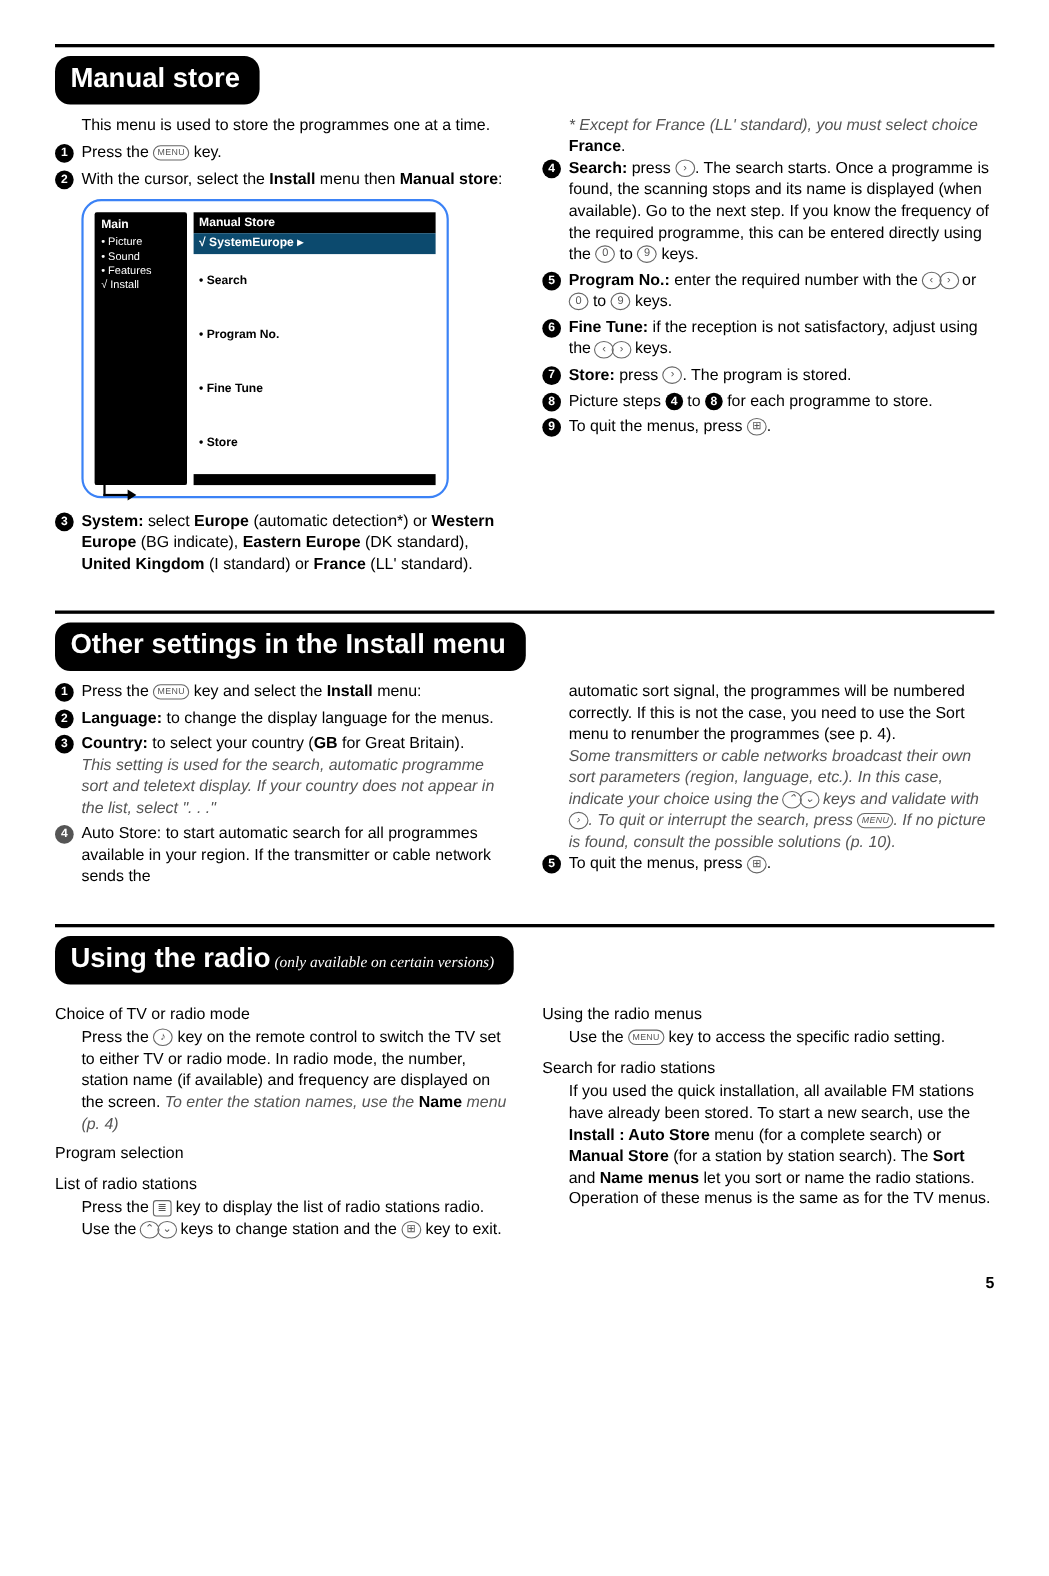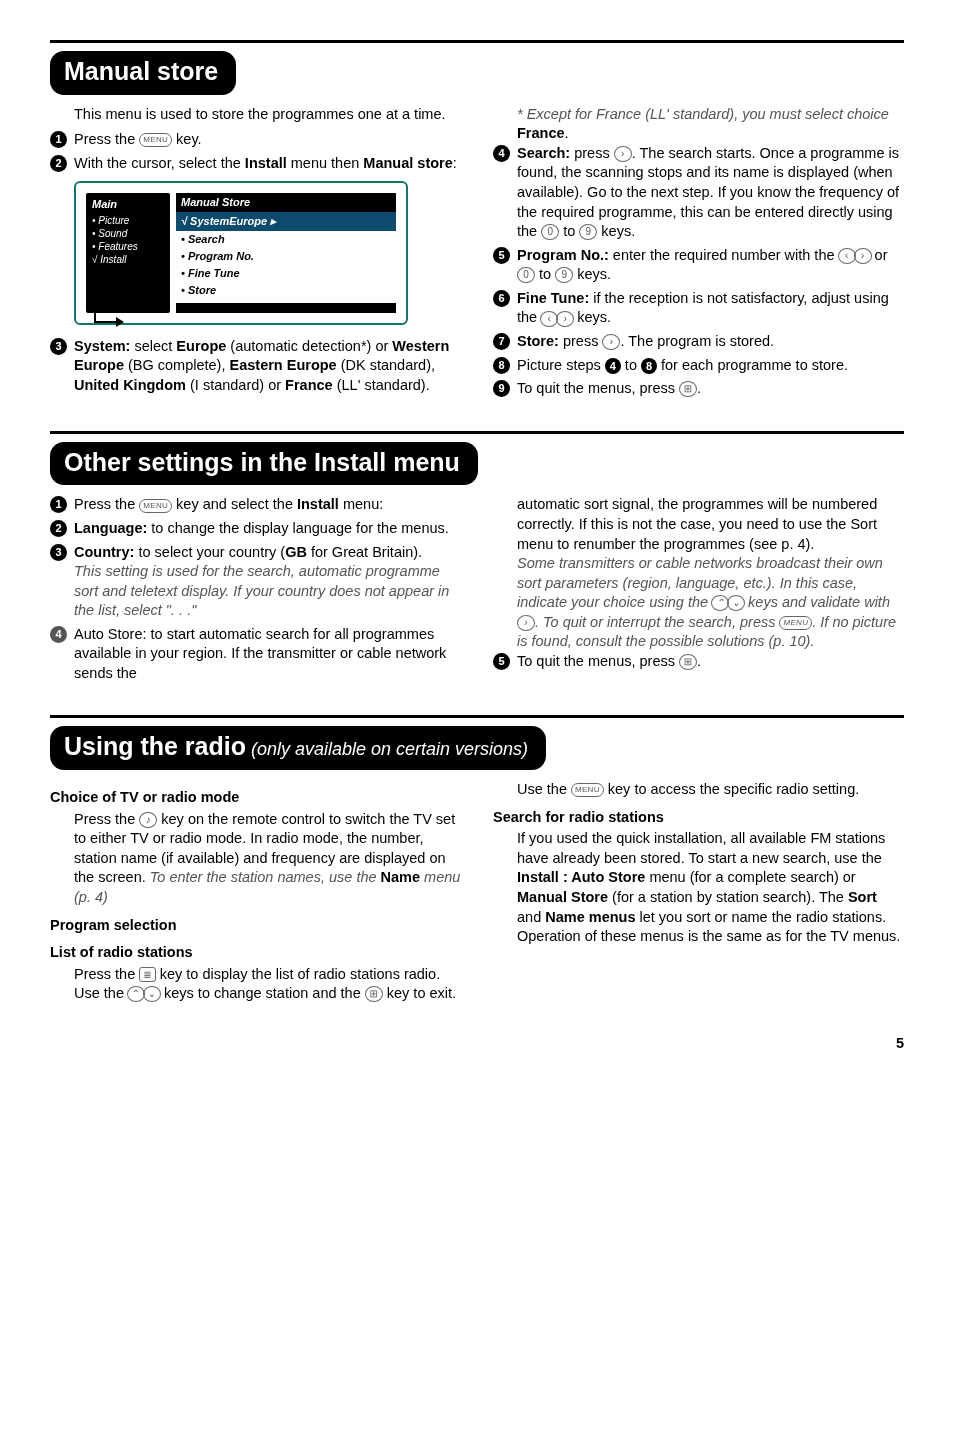--- a/index.html
+++ b/index.html
@@ -22,23 +22,24 @@
     display: inline-block;
     background: #000;
     color: #fff;
     font-size: 25px;
     font-weight: bold;
     padding: 4px 18px 6px 14px;
     border-radius: 14px;
     margin: 0 0 10px 0;
   }
   .section-title .sub {
-    font-size: 18px;
+    font-size: 14px;
     font-weight: normal;
     font-style: italic;
+    font-family: Liberation Serif, serif;
   }
   .cols {
     display: flex;
     gap: 32px;
     margin-bottom: 28px;
   }
   .col {
     flex: 1;
     min-width: 0;
   }
@@ -115,28 +116,27 @@
     vertical-align: middle;
     letter-spacing: 0.3px;
   }
   .pairkey {
     display: inline-flex;
     vertical-align: middle;
   }
   .pairkey .keycircle { margin: 0 -1px; }
   .menubox {
     margin: 8px 0 12px 24px;
-    border: 2px solid #0f766e;
-    border-radius: 6px;
+    border: 2px solid #3b82f6;
+    border-radius: 18px;
     padding: 10px;
     width: 310px;
     font-size: 11px;
     position: relative;
     background: #fff;
-    font-style: italic;
   }
   .menubox .inner {
     display: flex;
     gap: 6px;
   }
   .mainmenu {
     background: #000;
     color: #fff;
     padding: 4px 6px;
     border-radius: 2px;
@@ -161,21 +161,21 @@
   }
   .submenu .row-sel {
     background: #0c4a6e;
     color: #fff;
     padding: 2px 5px;
     display: flex;
     justify-content: flex-start;
     font-weight: bold;
   }
   .submenu .row {
-    padding: 1px 5px;
+    padding: 17px 5px;
     font-weight: bold;
   }
   .submenu .blackbar {
     background: #000;
     height: 10px;
     margin-top: 4px;
   }
   .arrow-l {
     position: absolute;
     left: 18px;
@@ -188,21 +188,21 @@
   .arrow-l::after {
     content: "";
     position: absolute;
     right: -4px;
     bottom: -6px;
     border-left: 8px solid #000;
     border-top: 5px solid transparent;
     border-bottom: 5px solid transparent;
   }
   .h4 {
-    font-weight: bold;
+    font-weight: normal;
     margin-top: 8px;
     margin-bottom: 2px;
   }
   .indent {
     margin-left: 24px;
   }
   .pagenum {
     text-align: right;
     font-weight: bold;
     margin-top: 30px;
@@ -262,21 +262,21 @@
           <div class="row">• Fine Tune</div>
           <div class="row">• Store</div>
           <div class="blackbar"></div>
         </div>
       </div>
       <div class="arrow-l"></div>
     </div>
 
     <ol class="num" style="counter-reset: item 2">
       <li>
-        <b>System:</b><span> select </span><b>Europe</b><span> (automatic detection*) or </span><b>Western Europe</b><span> (BG complete), </span><b>Eastern Europe</b><span> (DK standard), </span><b>United Kingdom</b><span> (I standard) or </span><b>France</b><span> (LL' standard).</span>
+        <b>System:</b><span> select </span><b>Europe</b><span> (automatic detection*) or </span><b>Western Europe</b><span> (BG indicate), </span><b>Eastern Europe</b><span> (DK standard), </span><b>United Kingdom</b><span> (I standard) or </span><b>France</b><span> (LL' standard).</span>
       </li>
     </ol>
   </div>
 
   <div class="col">
     <div class="indent italic">
       <span>* Except for France (LL' standard), you must select choice </span><b style="font-style:normal;color:#000">France</b><span style="font-style:normal;color:#000">.</span>
     </div>
     <ol class="num" style="counter-reset: item 3">
       <li>
@@ -365,20 +365,21 @@
     <div class="h4">List of radio stations</div>
     <div class="indent">
       <span>Press the </span><span class="keyrect">≣</span><span> key to display the list of radio stations radio. Use the </span><span class="pairkey">
           <span class="keycircle">⌃</span>
           <span class="keycircle">⌄</span>
         </span><span> keys to change station and the </span><span class="keycircle">⊞</span><span> key to exit.</span>
     </div>
   </div>
 
   <div class="col">
+    <div class="h4">Using the radio menus</div>
     <div class="indent">
       <span>Use the </span><span class="keytext">MENU</span><span> key to access the specific radio setting.</span>
     </div>
 
     <div class="h4">Search for radio stations</div>
     <div class="indent">
       <span>If you used the quick installation, all available FM stations have already been stored. To start a new search, use the </span><b>Install : Auto Store</b><span> menu (for a complete search) or </span><b>Manual Store</b><span> (for a station by station search). The </span><b>Sort</b><span> and </span><b>Name menus</b><span> let you sort or name the radio stations. Operation of these menus is the same as for the TV menus.</span>
     </div>
   </div>
 </div>

